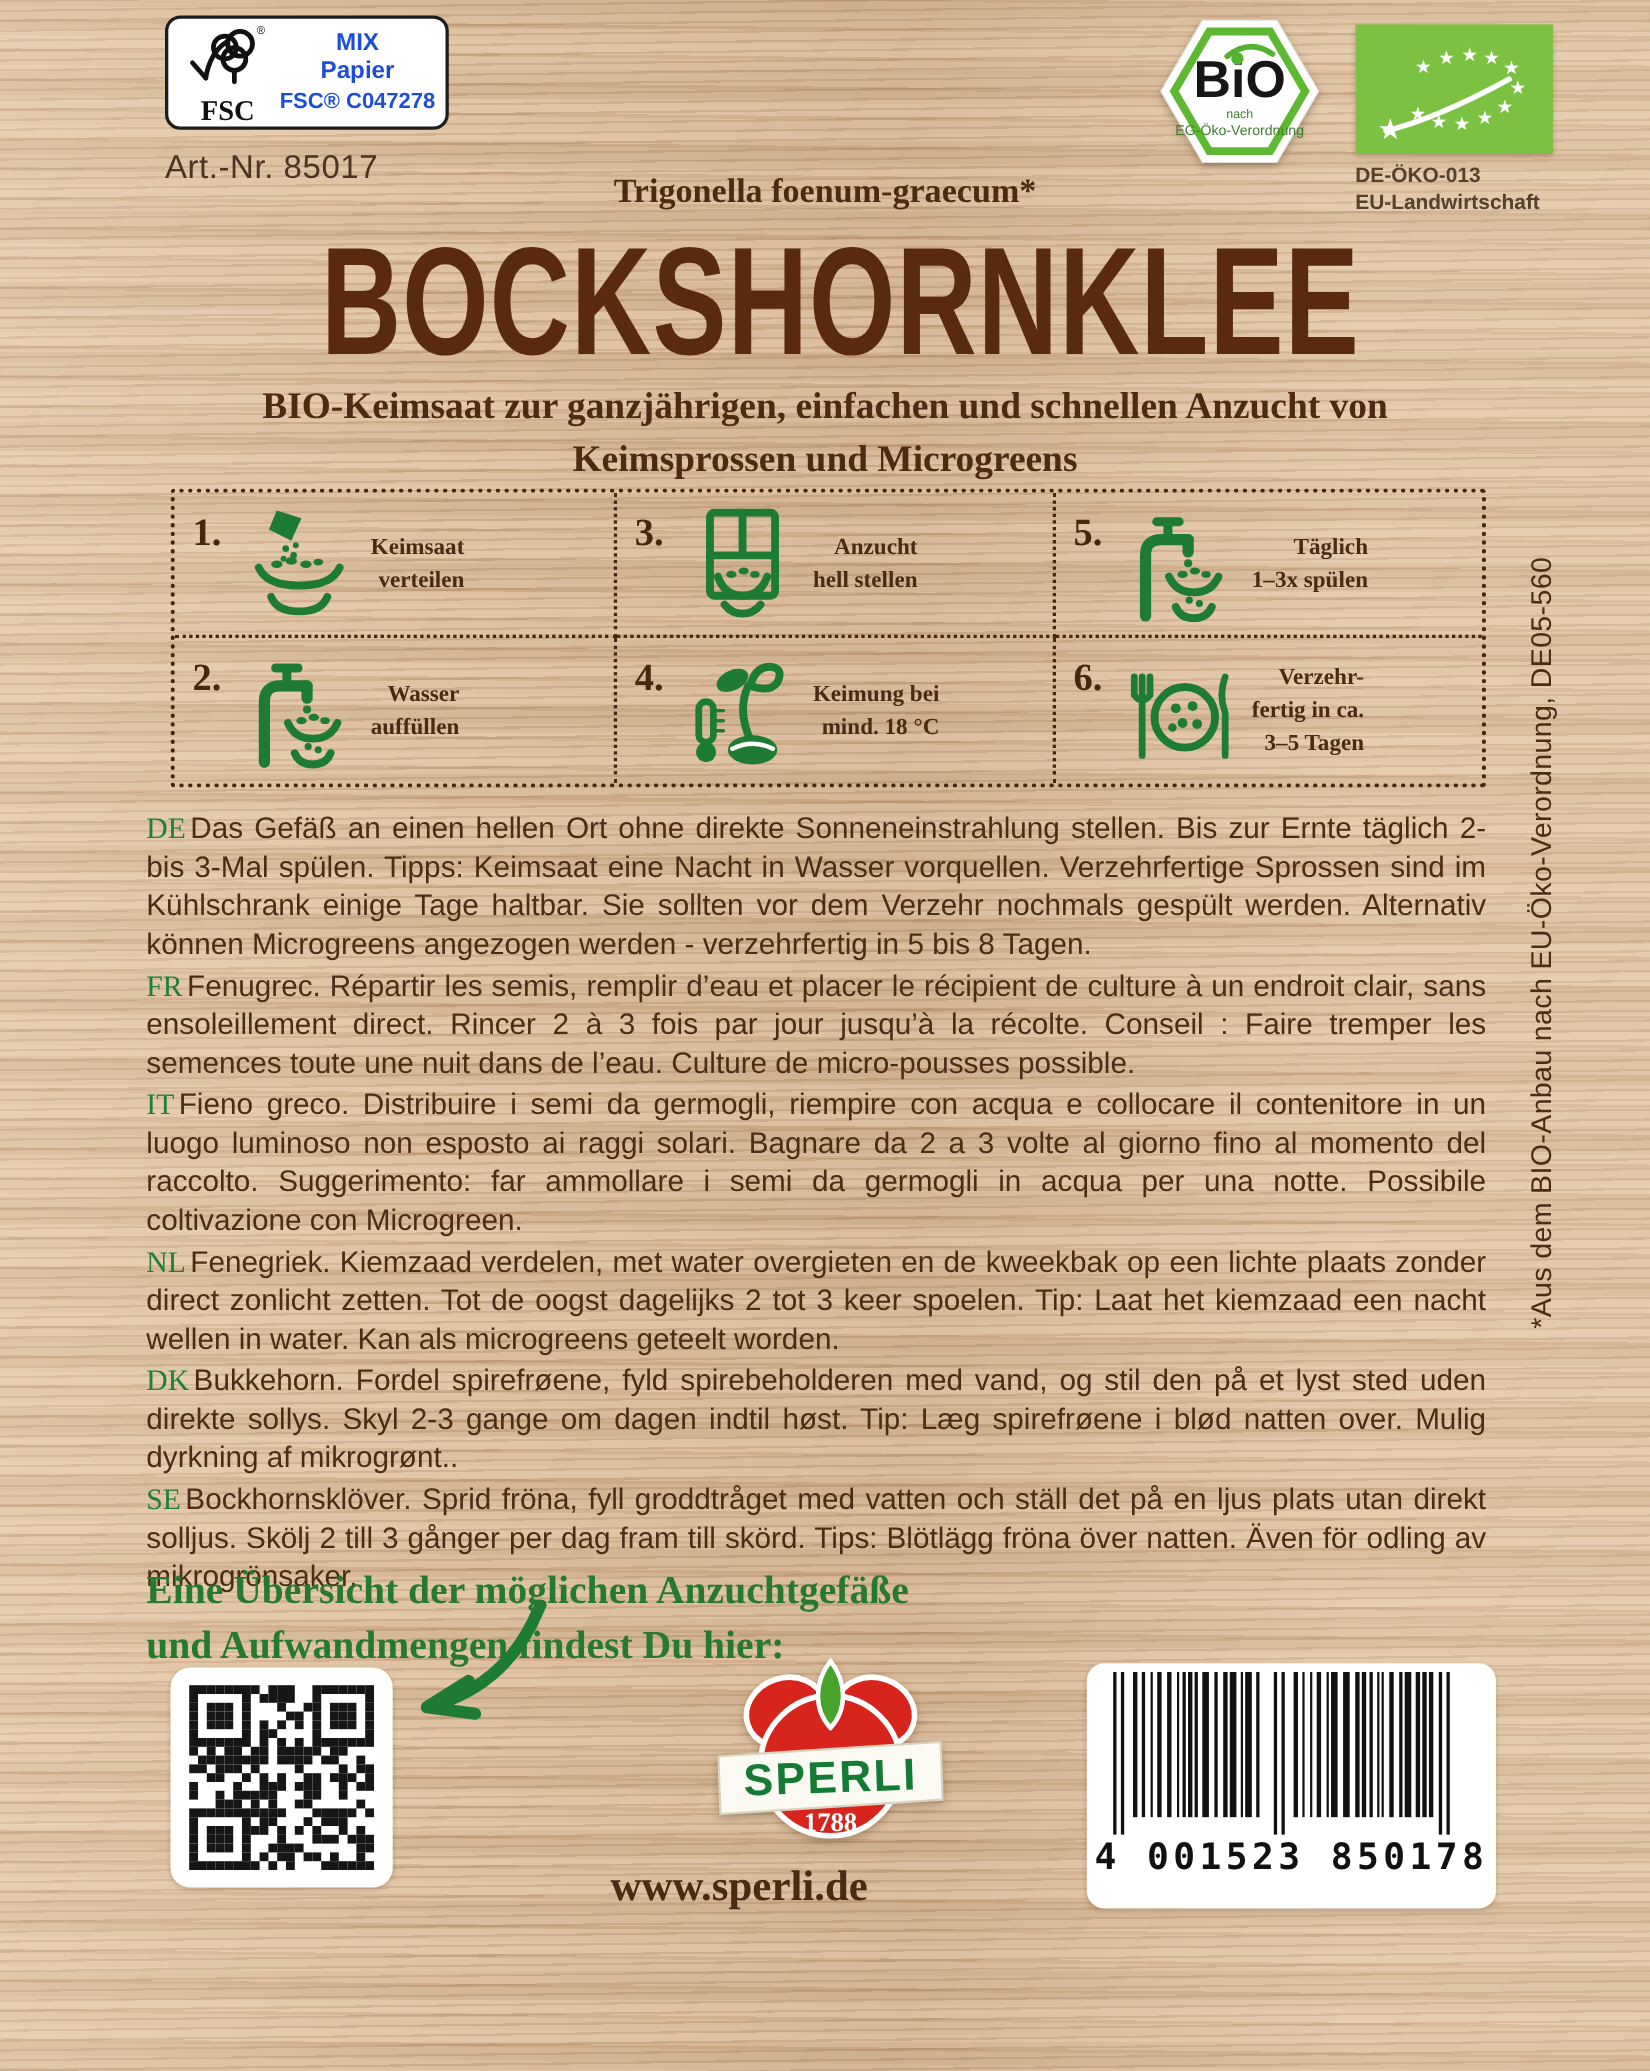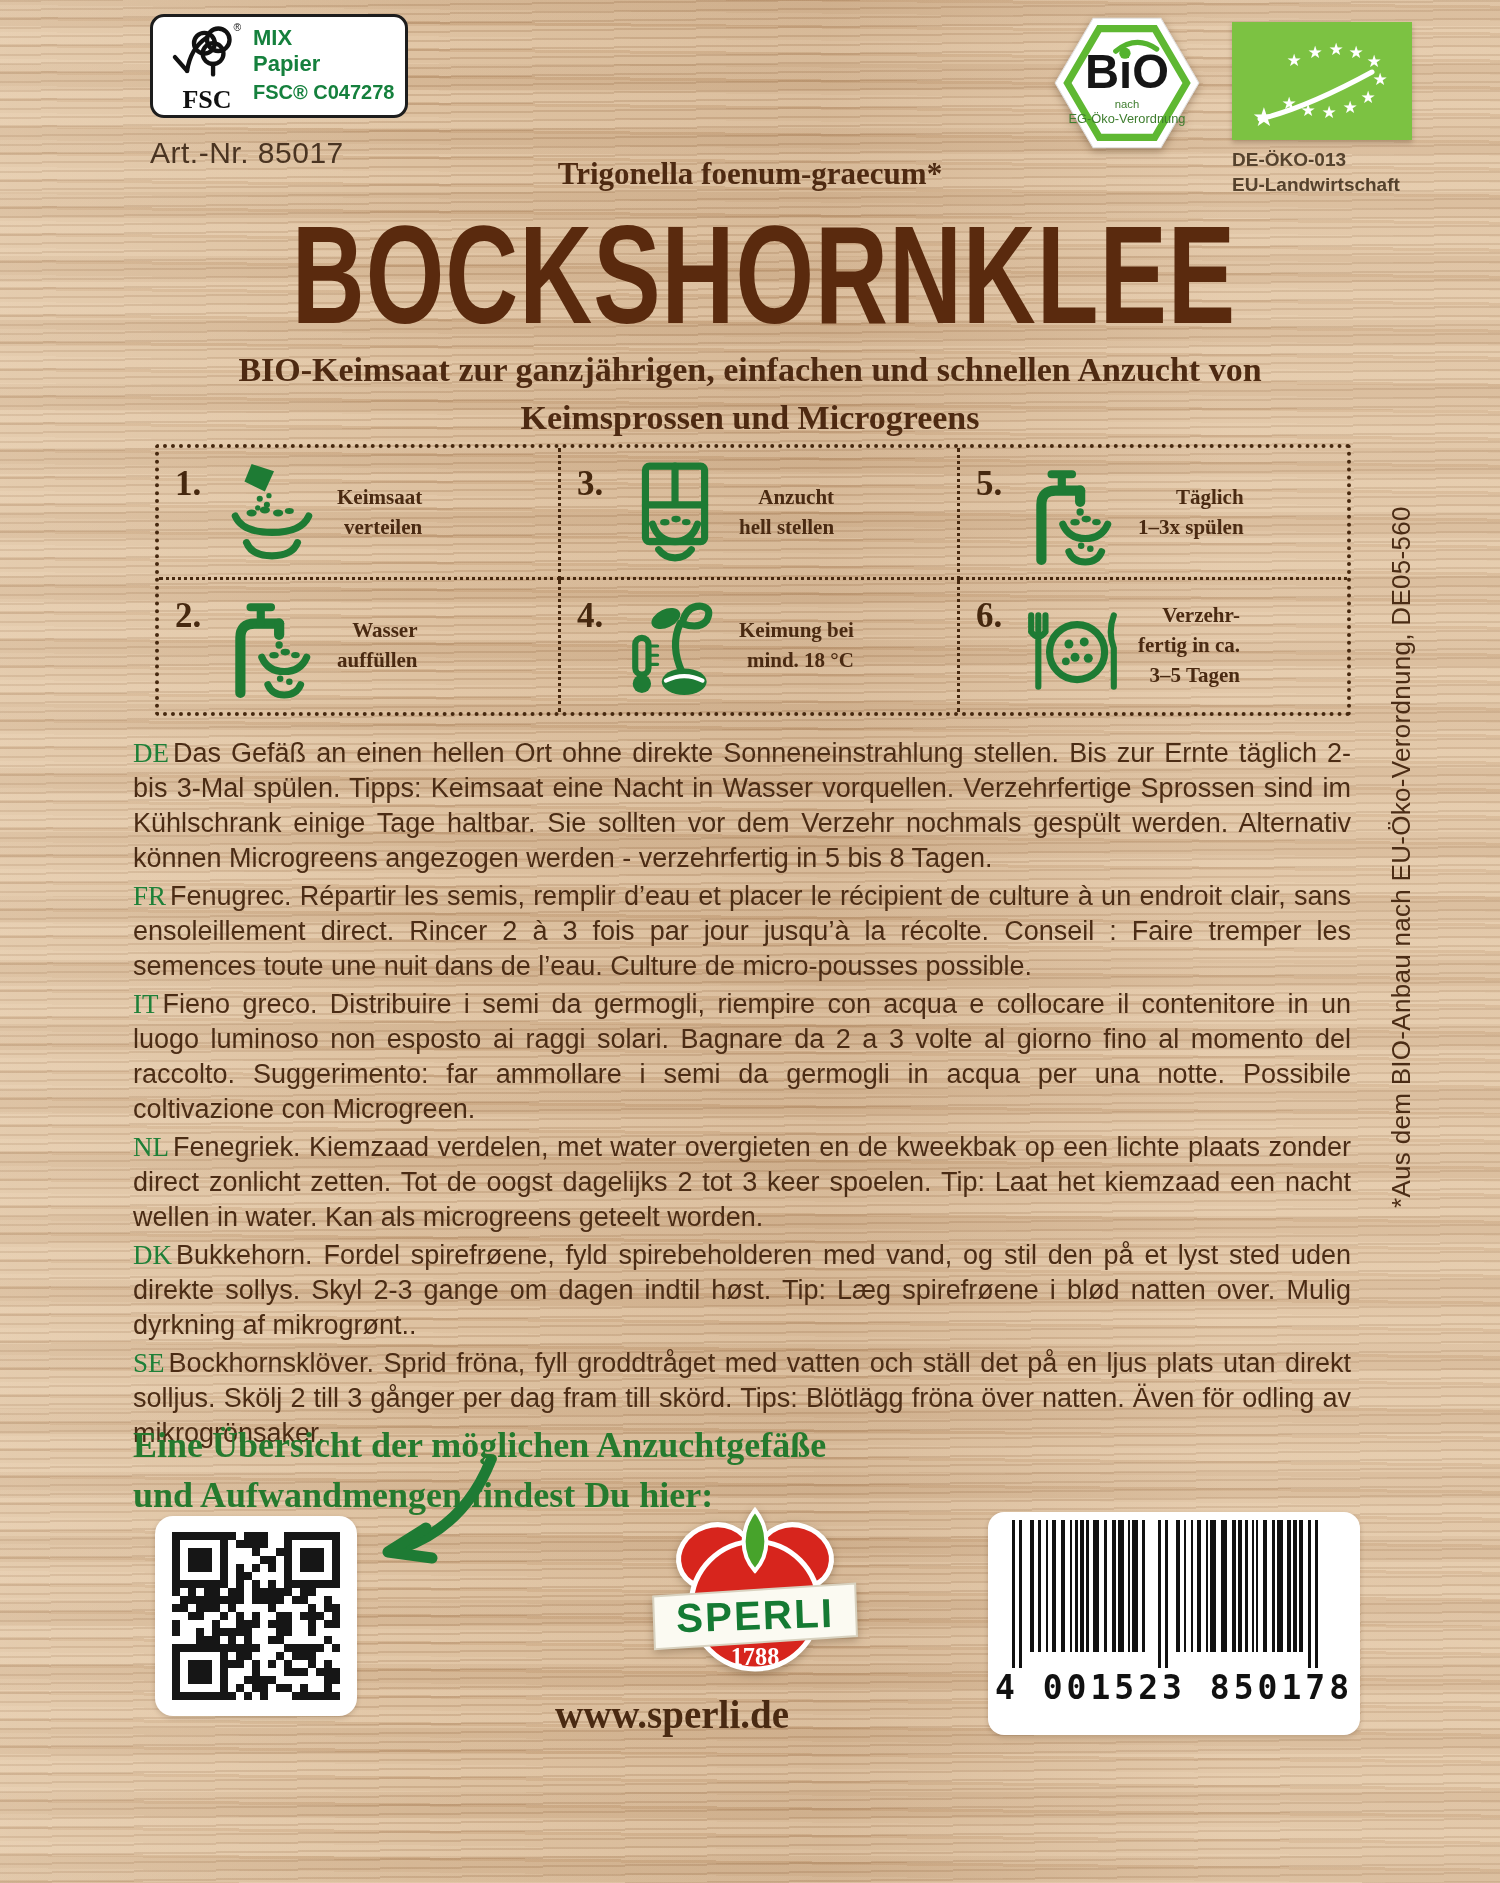--- a/index.html
+++ b/index.html
@@ -15,21 +15,21 @@
   }
   .abs{position:absolute;}
   .serif{font-family:"Liberation Serif", serif;}
   .pre{white-space:pre-line;}
 
   
   .fsc-card{left:150px;top:14px;width:258px;height:104px;background:#fff;border:3px solid #1d1d1d;
     border-radius:14px;display:flex;align-items:center;padding:4px 8px;box-sizing:border-box;}
   .fsc-left{width:92px;text-align:center;}
   .fsc-logo-text{font-family:"Liberation Serif", serif;font-weight:bold;font-size:26px;color:#111;line-height:1;}
-  .fsc-right{flex:1;color:#15803d;font-weight:bold;}
+  .fsc-right{flex:1;text-align:center;color:#1d4ed8;font-weight:bold;}
   .fsc-right .l1{font-size:22px;line-height:1.2;}
   .fsc-right .l2{font-size:22px;line-height:1.2;}
   .fsc-right .l3{font-size:20px;line-height:1.5;white-space:nowrap;}
 
   .art-nr{left:150px;top:136px;font-size:30px;font-weight:400;color:#4a3422;letter-spacing:.5px;}
 
   
   .bio-seal{left:1050px;top:6px;width:154px;height:154px;filter:drop-shadow(0 3px 4px rgba(60,35,10,.35));}
   .eu-seal{left:1232px;top:22px;width:180px;height:118px;box-shadow:0 3px 5px rgba(60,35,10,.25);}
   .eu-labels{left:1232px;top:148px;font-size:19px;font-weight:600;color:#55422d;line-height:1.3;}

